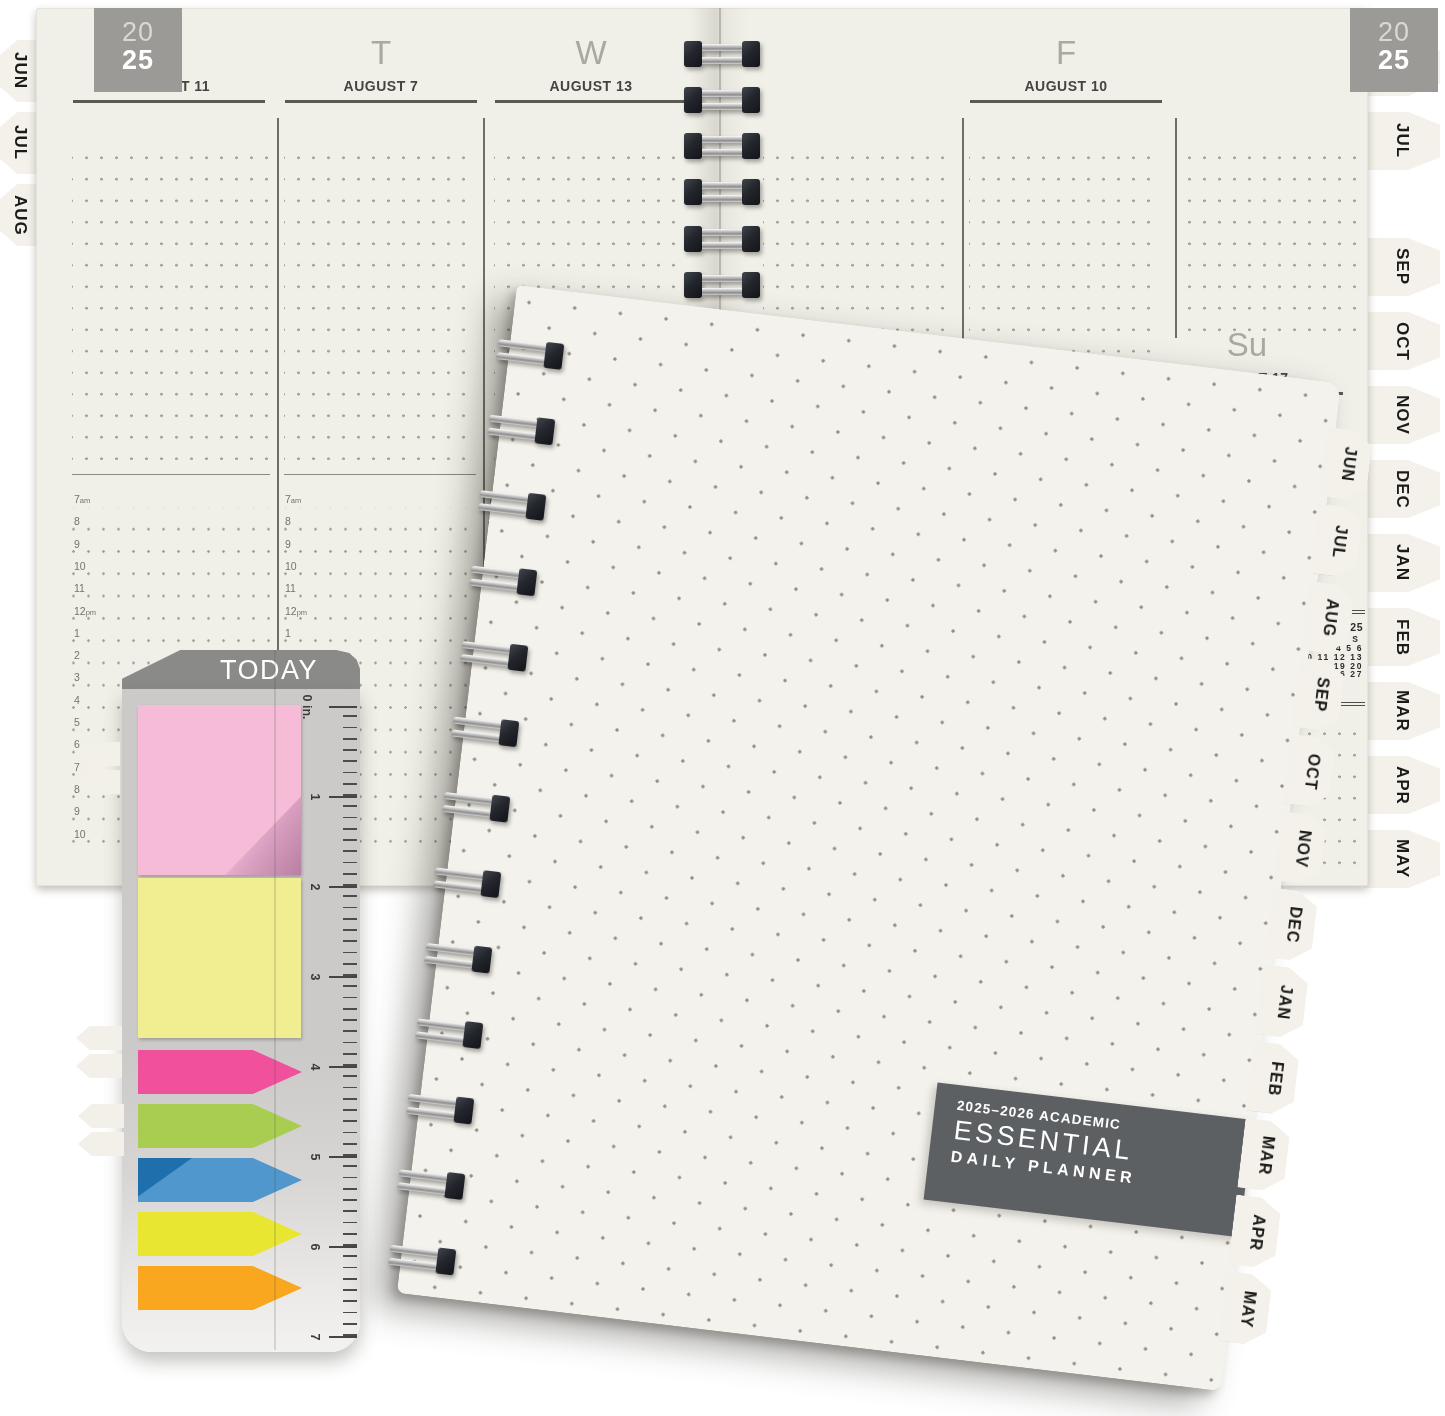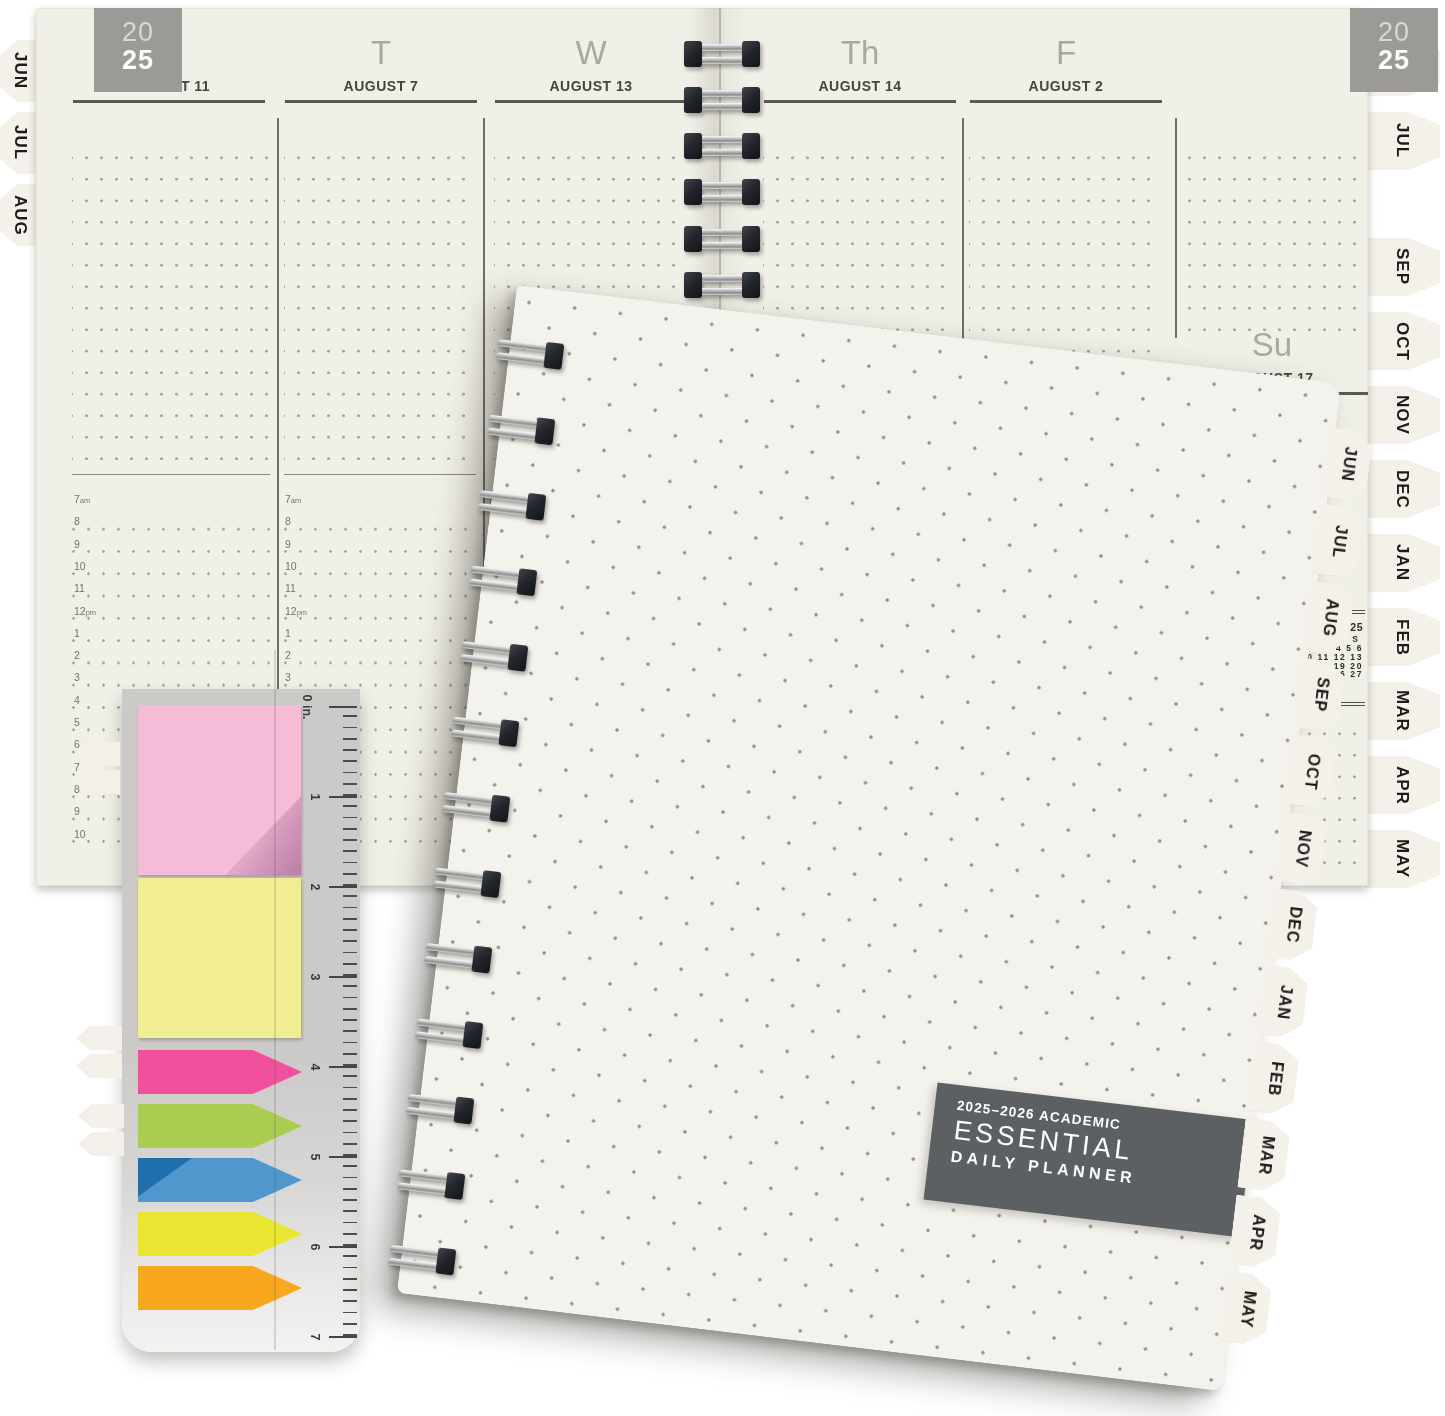--- a/index.html
+++ b/index.html
@@ -167,28 +167,23 @@
   <div class="abs day-col" style="left:278px">
     <span class="day-letter">T</span>
     <span class="day-date">AUGUST 7</span>
     <span class="day-rule"></span>
   </div>
   <div class="abs day-col" style="left:488px">
     <span class="day-letter">W</span>
     <span class="day-date">AUGUST 13</span>
     <span class="day-rule"></span>
   </div>
-  <div class="abs day-col" style="left:757px">
-    <span class="day-letter">Th</span>
-    <span class="day-date">AUGUST 14</span>
-    <span class="day-rule"></span>
-  </div>
   <div class="abs day-col" style="left:963px">
     <span class="day-letter">F</span>
-    <span class="day-date">AUGUST 2</span>
+    <span class="day-date">AUGUST 10</span>
     <span class="day-rule"></span>
   </div>
 
   <div class="abs dots" style="left:72px;top:138px;width:196px;height:322px"></div>
   <div class="abs dots" style="left:284px;top:138px;width:190px;height:322px"></div>
   <div class="abs dots" style="left:494px;top:138px;width:188px;height:322px"></div>
   <div class="abs dots" style="left:763px;top:138px;width:192px;height:322px"></div>
   <div class="abs dots" style="left:969px;top:138px;width:192px;height:322px"></div>
   <div class="abs dots" style="left:1175px;top:138px;width:188px;height:196px"></div>
 
@@ -253,21 +248,21 @@
       <div class="time-label" style="top: 178.4px;">3</div>
       <div class="time-label" style="top: 200.7px;">4</div>
       <div class="time-label" style="top: 223px;">5</div>
       <div class="time-label" style="top: 245.3px;">6</div>
       <div class="time-label" style="top: 267.6px;">7</div>
       <div class="time-label" style="top: 289.9px;">8</div>
       <div class="time-label" style="top: 312.2px;">9</div>
       <div class="time-label" style="top: 334.5px;">10</div>
     </div>
 
-  <div class="abs su-block" style="left:1169px;top:328px;width:206px">
+  <div class="abs su-block" style="left:1144px;top:328px;width:206px">
     <span class="day-letter">Su</span>
     <span class="day-date">AUGUST 17</span>
     <span class="day-rule"></span>
   </div>
 
   <div class="abs dbl" style="left:1175px;top:610px;width:190px"></div>
   <div id="mini-cal" class="abs" style="left:1177px;top:622px;width:186px;height:78px">
     <div class="cal-title"><span>ER 2025</span></div>
     <div class="cal-dow">T F S</div>
     <div id="cal-weeks">
@@ -315,20 +310,23 @@
       </div>
       <div class="abs coil " style="left: 684px; top: 271px; width: 76px; height: 28px;">
         <div class="wire" style="top: 4px; width: 70px;"></div>
         <div class="wire" style="top: 17px; width: 70px;"></div>
         <div class="clip" style="left: 0px;"></div>
         <div class="clip" style="left: 58px;"></div>
       </div>
     </div>
 
   <div class="abs" id="ruler">
+    <div class="abs" id="ruler-head">
+      <span class="t">TODAY</span>
+    </div>
     <div class="abs" id="ruler-body"></div>
     <div id="ruler-scale">
         <div style="position: absolute; right: 3px; top: 56px; width: 14px; height: 632px; background: repeating-linear-gradient(transparent 0px, transparent 9.45px, rgb(76, 76, 74) 9.45px, rgb(76, 76, 74) 11.25px);"></div>
         <div class="inch-major" style="top: 56px;">
           <span class="inch-label">0 in.</span>
         </div>
         <div class="inch-major" style="top: 146px;">
           <span class="inch-label">1</span>
         </div>
         <div class="inch-major" style="top: 236px;">

